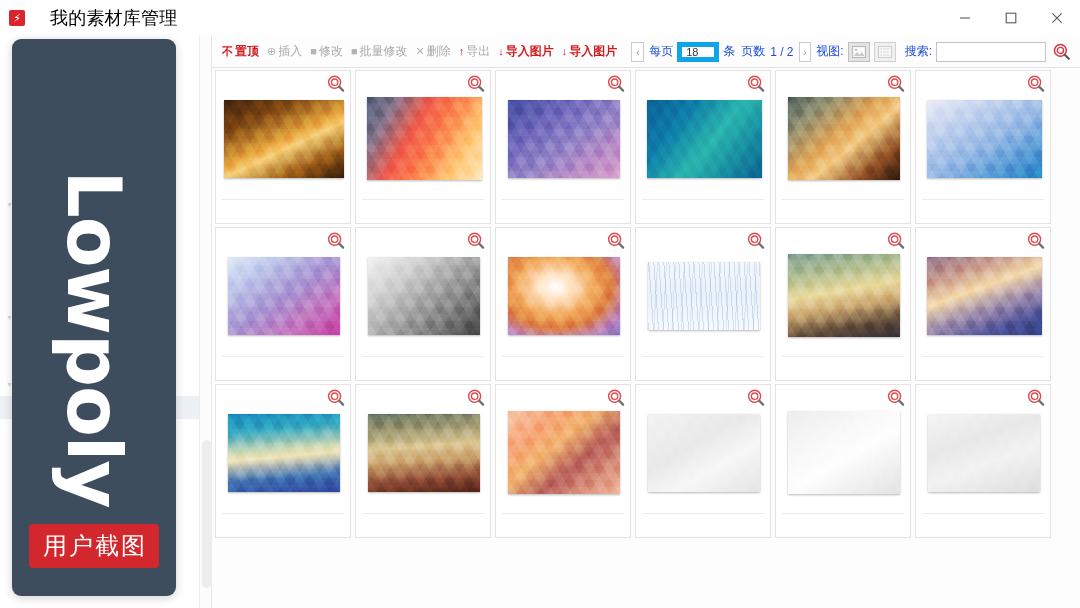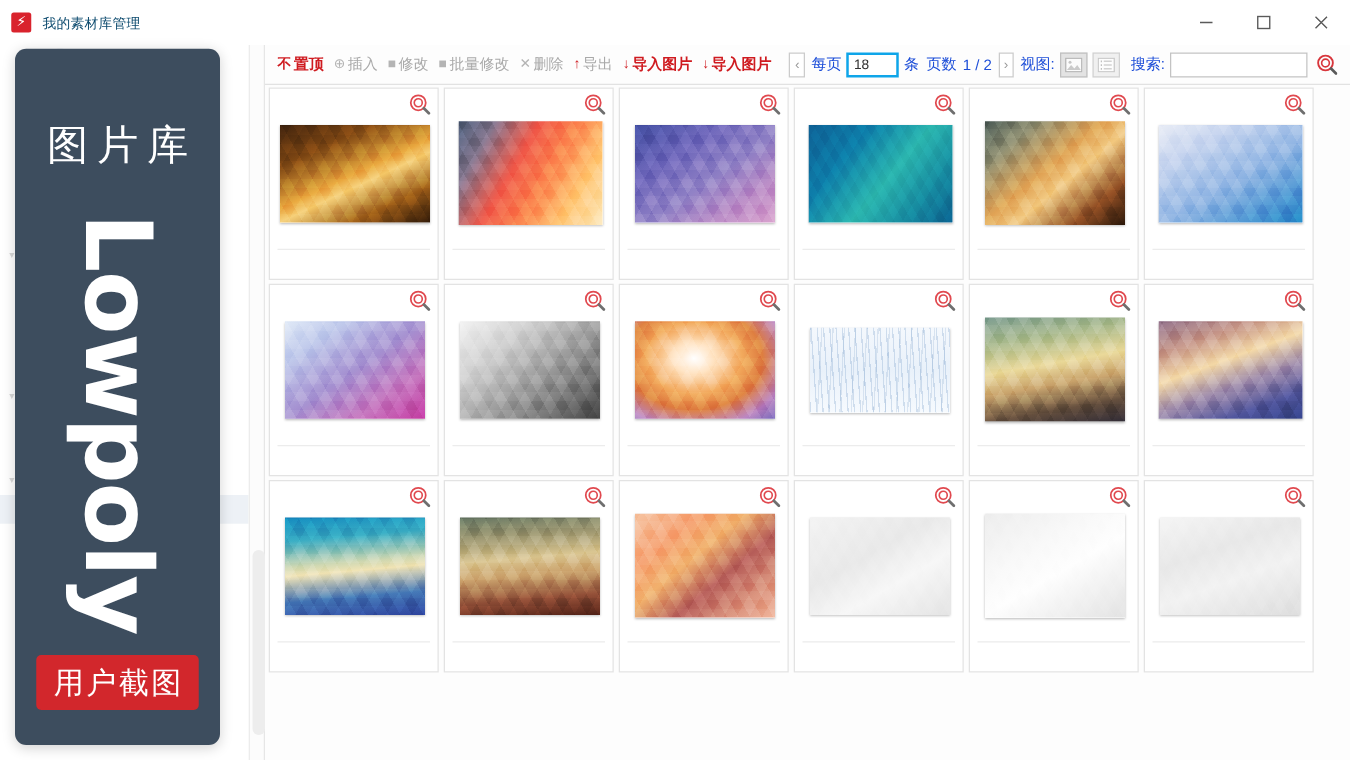--- a/index.html
+++ b/index.html
@@ -35,21 +35,21 @@
     background: #d9232d;
     border-radius: 2px;
     position: relative; flex: none;
   }
   #app-icon::after {
     content: "\26A1";
     position: absolute; left: 0; top: 0; width: 16px; height: 16px;
     color: #ffffff; font-size: 11px; line-height: 16px; text-align: center;
   }
   #app-title {
-    margin-left: 9px; font-size: 11px; color: #0c4a6e; letter-spacing: .2px;
+    margin-left: 25px; font-size: 18px; color: #000000; letter-spacing: .2px;
     white-space: nowrap;
   }
   .win-btns { margin-left: auto; display: flex; height: 36px; }
   .win-btn {
     width: 46px; height: 36px; display: flex; align-items: center; justify-content: center;
     color: #4a4a4a; font-size: 13px; line-height: 1;
   }
   .win-btn svg { display: block; }
 
   
@@ -73,21 +73,21 @@
 
   .tb-sep { width: 8px; }
 
   .pg-arrow {
     width: 19px; height: 20px; border: 1px solid #cbcbcb; background: #fff;
     display: inline-flex; align-items: center; justify-content: center;
     color: #999; font-size: 11px; margin: 0 5px;
   }
   .pg-label { font-size: 12px; color: #1d4ed8; }
   #per-page-input {
-    width: 42px; height: 20px; border: 2px solid #0ea5e9; background: #fff;
+    width: 42px; height: 20px; border: 5px solid #0ea5e9; background: #fff;
     font-size: 11px; color: #333; padding: 0 4px; margin: 0 4px;
     font-family: "Liberation Sans", sans-serif;
   }
 
   #toolbar-right { margin-left: auto; display: flex; align-items: center; padding-right: 10px; }
   .view-btn {
     width: 22px; height: 20px; border: 1px solid #d2d2d2; background: #f0f0f0;
     display: inline-flex; align-items: center; justify-content: center;
     margin-left: 4px;
   }
@@ -368,21 +368,20 @@
         <span>纹理</span>
         <span style="margin-left: 5px;">(46)</span>
       </div>
     </div>
 
   <div id="tree-scroll">
     <div id="tree-scroll-thumb"></div>
   </div>
 
   <div id="overlay-card">
-    <div id="overlay-title">图片库</div>
     <div id="overlay-rotated">Lowpoly</div>
     <div id="overlay-badge">用户截图</div>
   </div>
 
   <div id="toolbar">
     <div id="tb-buttons" style="display:flex;align-items:center;padding-left:6px;">
         <div class="tb-btn red">
           <span class="glyph">不</span>
           <span>置顶</span>
         </div>

